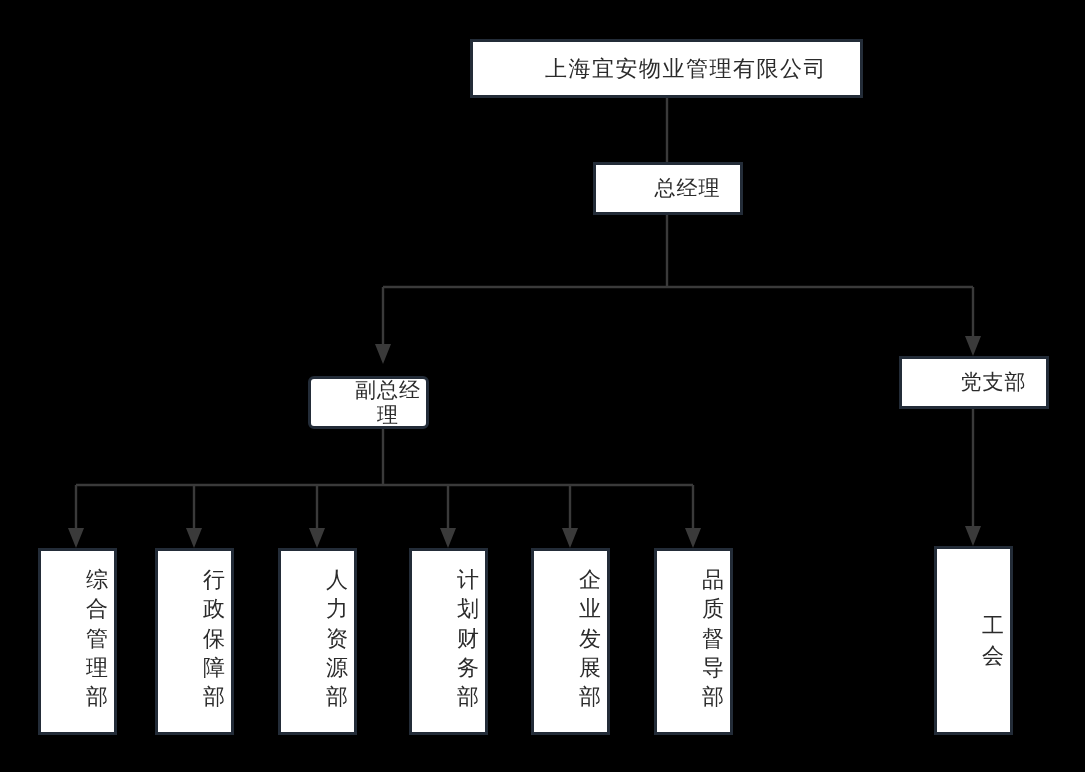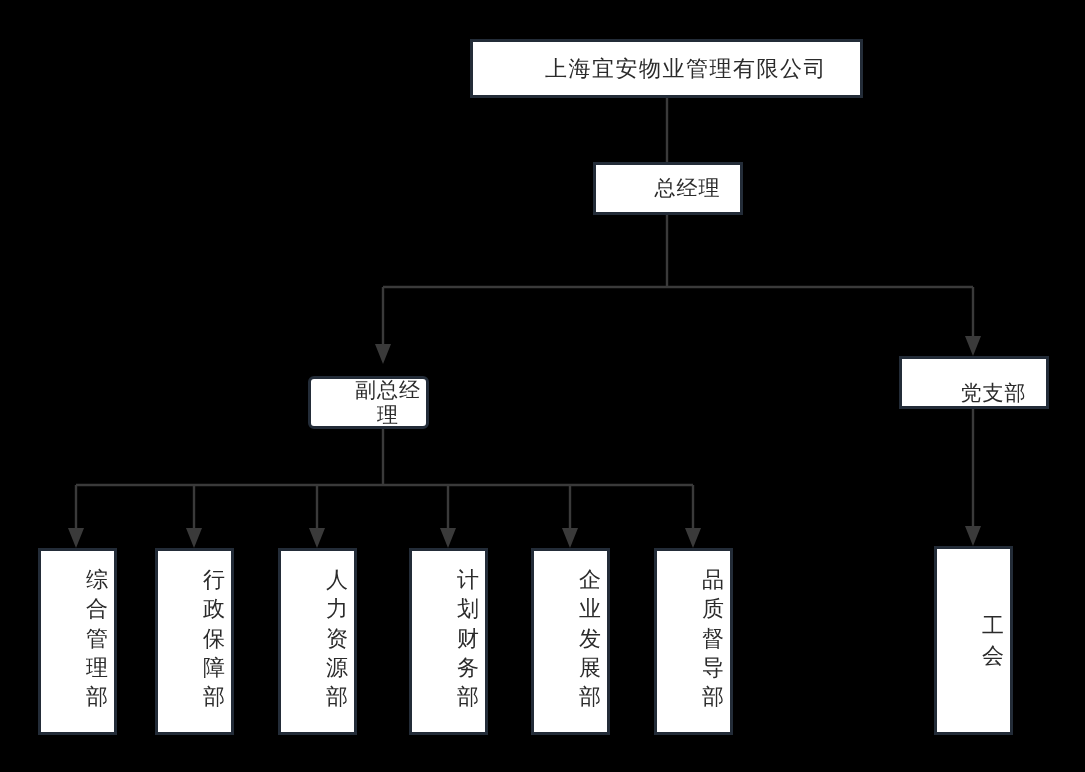--- a/index.html
+++ b/index.html
@@ -127,21 +127,21 @@
   </div>
 
   <div class="node horiz" style="left:593px; top:162px; width:150px; height:53px;justify-content:center;">
     <span class="node-label">总经理</span>
   </div>
 
   <div class="node horiz" style="left:308px; top:376px; width:121px; height:53px;border-radius:6px;">
     <span class="node-label">副总经理</span>
   </div>
 
-  <div class="node horiz" style="left:899px; top:356px; width:150px; height:53px;align-items:flex-end;">
+  <div class="node horiz" style="left:899px; top:356px; width:150px; height:53px;">
     <span class="node-label">党支部</span>
   </div>
 
   <div class="node vert" style="left:38px; top:548px; width:79px; height:187px;">
     <span class="node-label">综
 合
 管
 理
 部</span>
   </div>

